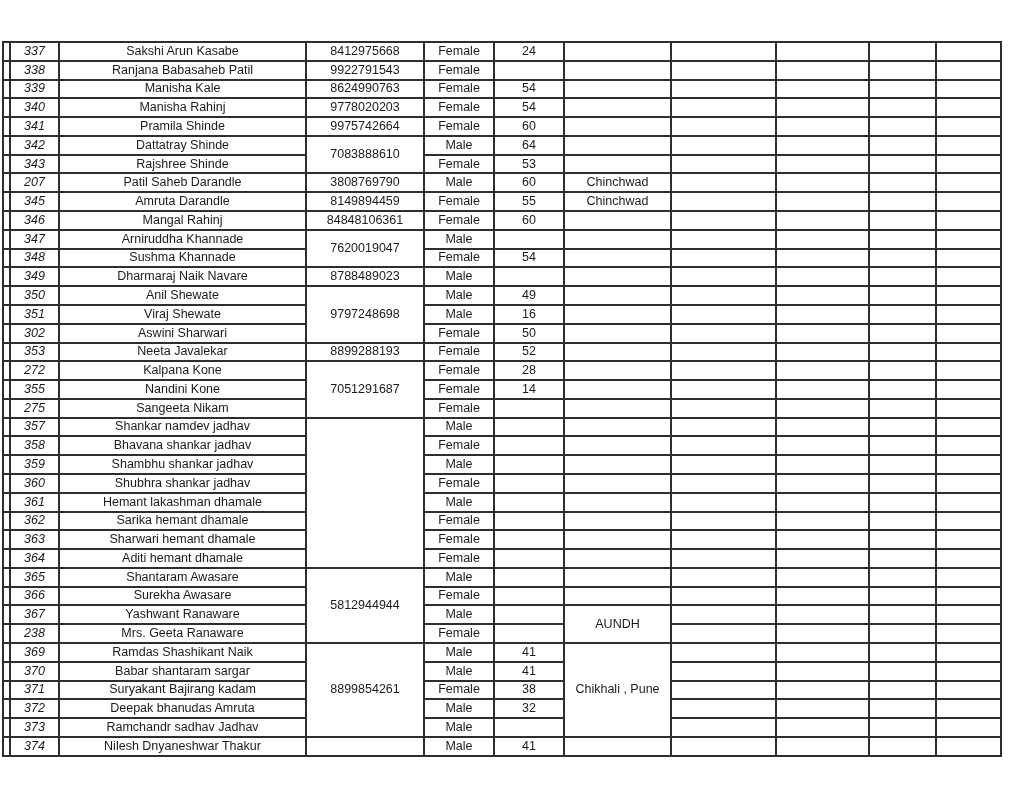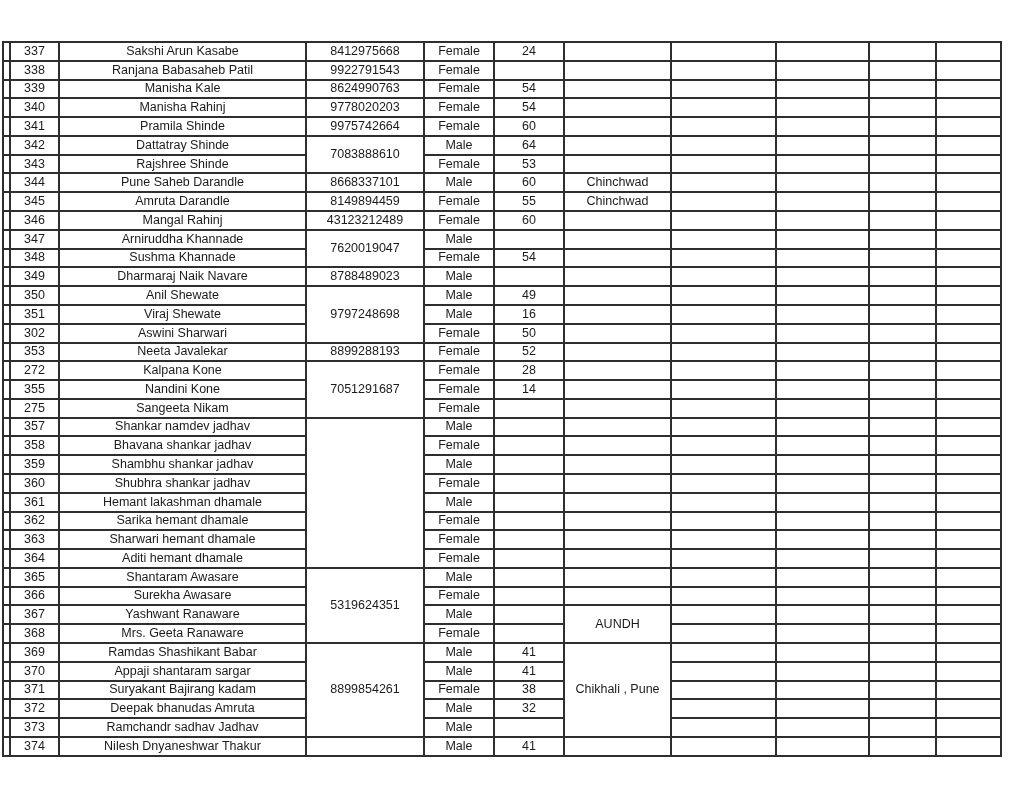--- a/index.html
+++ b/index.html
@@ -32,20 +32,21 @@
     color: #1b1b1b;
     vertical-align: middle;
     text-align: center;
     overflow: hidden;
     white-space: nowrap;
   }
   td.cell-edge { background: #ffffff; }
   td.cell-serial {
     text-align: right;
     padding-right: 4px;
+    font-style: italic;
   }
   td.cell-name {
     text-align: left;
     padding-left: 4px;
   }
   td.no-top { border-top: none; }
   td.no-bottom { border-bottom: none; }
 </style>
 </head>
 <body>
@@ -151,23 +152,23 @@
           <td class="cell-gender">Female</td>
           <td class="cell-age">53</td>
           <td class="cell-location"></td>
           <td class="cell-empty-1"></td>
           <td class="cell-empty-2"></td>
           <td class="cell-empty-3"></td>
           <td class="cell-empty-4"></td>
         </tr>
         <tr>
           <td class="cell-edge"></td>
-          <td class="cell-serial">344</td>
-          <td class="cell-name">Pune Saheb Darandle</td>
-          <td class="cell-phone">8668337101</td>
+          <td class="cell-serial">207</td>
+          <td class="cell-name">Patil Saheb Darandle</td>
+          <td class="cell-phone">3808769790</td>
           <td class="cell-gender">Male</td>
           <td class="cell-age">60</td>
           <td class="cell-location">Chinchwad</td>
           <td class="cell-empty-1"></td>
           <td class="cell-empty-2"></td>
           <td class="cell-empty-3"></td>
           <td class="cell-empty-4"></td>
         </tr>
         <tr>
           <td class="cell-edge"></td>
@@ -179,21 +180,21 @@
           <td class="cell-location">Chinchwad</td>
           <td class="cell-empty-1"></td>
           <td class="cell-empty-2"></td>
           <td class="cell-empty-3"></td>
           <td class="cell-empty-4"></td>
         </tr>
         <tr>
           <td class="cell-edge"></td>
           <td class="cell-serial">346</td>
           <td class="cell-name">Mangal Rahinj</td>
-          <td class="cell-phone">43123212489</td>
+          <td class="cell-phone">84848106361</td>
           <td class="cell-gender">Female</td>
           <td class="cell-age">60</td>
           <td class="cell-location"></td>
           <td class="cell-empty-1"></td>
           <td class="cell-empty-2"></td>
           <td class="cell-empty-3"></td>
           <td class="cell-empty-4"></td>
         </tr>
         <tr>
           <td class="cell-edge"></td>
@@ -414,21 +415,21 @@
           <td class="cell-location"></td>
           <td class="cell-empty-1"></td>
           <td class="cell-empty-2"></td>
           <td class="cell-empty-3"></td>
           <td class="cell-empty-4"></td>
         </tr>
         <tr>
           <td class="cell-edge"></td>
           <td class="cell-serial">365</td>
           <td class="cell-name">Shantaram Awasare</td>
-          <td class="cell-phone" rowspan="4">5319624351</td>
+          <td class="cell-phone" rowspan="4">5812944944</td>
           <td class="cell-gender">Male</td>
           <td class="cell-age"></td>
           <td class="cell-location"></td>
           <td class="cell-empty-1"></td>
           <td class="cell-empty-2"></td>
           <td class="cell-empty-3"></td>
           <td class="cell-empty-4"></td>
         </tr>
         <tr>
           <td class="cell-edge"></td>
@@ -449,46 +450,46 @@
           <td class="cell-gender">Male</td>
           <td class="cell-age"></td>
           <td class="cell-location" rowspan="2">AUNDH</td>
           <td class="cell-empty-1"></td>
           <td class="cell-empty-2"></td>
           <td class="cell-empty-3"></td>
           <td class="cell-empty-4"></td>
         </tr>
         <tr>
           <td class="cell-edge"></td>
-          <td class="cell-serial">368</td>
+          <td class="cell-serial">238</td>
           <td class="cell-name">Mrs. Geeta Ranaware</td>
           <td class="cell-gender">Female</td>
           <td class="cell-age"></td>
           <td class="cell-empty-1"></td>
           <td class="cell-empty-2"></td>
           <td class="cell-empty-3"></td>
           <td class="cell-empty-4"></td>
         </tr>
         <tr>
           <td class="cell-edge"></td>
           <td class="cell-serial">369</td>
-          <td class="cell-name">Ramdas Shashikant Babar</td>
+          <td class="cell-name">Ramdas Shashikant Naik</td>
           <td class="cell-phone" rowspan="5">8899854261</td>
           <td class="cell-gender">Male</td>
           <td class="cell-age">41</td>
           <td class="cell-location" rowspan="5">Chikhali , Pune</td>
           <td class="cell-empty-1"></td>
           <td class="cell-empty-2"></td>
           <td class="cell-empty-3"></td>
           <td class="cell-empty-4"></td>
         </tr>
         <tr>
           <td class="cell-edge"></td>
           <td class="cell-serial">370</td>
-          <td class="cell-name">Appaji shantaram sargar</td>
+          <td class="cell-name">Babar shantaram sargar</td>
           <td class="cell-gender">Male</td>
           <td class="cell-age">41</td>
           <td class="cell-empty-1"></td>
           <td class="cell-empty-2"></td>
           <td class="cell-empty-3"></td>
           <td class="cell-empty-4"></td>
         </tr>
         <tr>
           <td class="cell-edge"></td>
           <td class="cell-serial">371</td>

